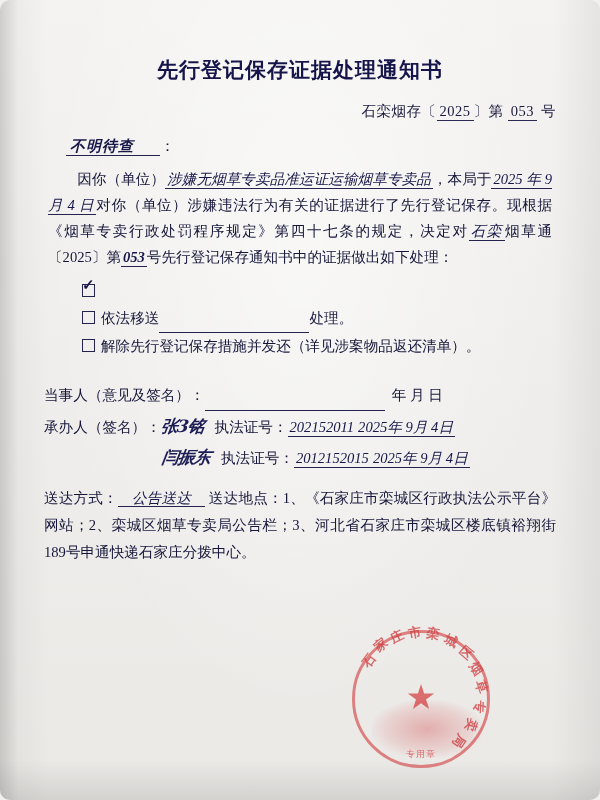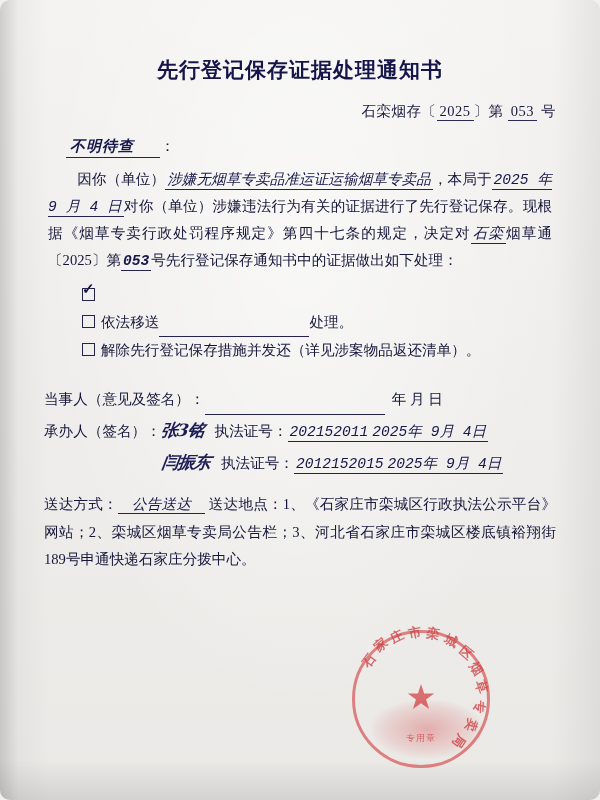--- a/index.html
+++ b/index.html
@@ -73,21 +73,21 @@
     font-size: 14.6px;
     line-height: 26px;
     margin: 4px;
     text-align: justify;
     color: #16163a;
   }
   .indent {
     text-indent: 2em;
   }
   .hand {
-    font-family: Liberation Mono, monospace;
+    font-family: Liberation Serif, serif;
     color: #17174a;
     border-bottom: 1px solid #23234e;
     padding: 0 2px 1px 2px;
     font-style: italic;
   }
   .hand-b {
     font-weight: bold;
   }
   .ul-wide {
     border-bottom: 1px solid #23234e;
@@ -183,21 +183,21 @@
     left: 50%;
     top: 50%;
     transform: translate(-50%, -58%);
     color: rgba(206, 32, 36, 0.72);
     font-size: 30px;
     line-height: 30px;
   }
   .seal .seal-sub {
     position: absolute;
     left: 50%;
-    bottom: 20px;
+    bottom: 4px;
     transform: translateX(-50%);
     color: rgba(206, 32, 36, 0.7);
     font-size: 9px;
     letter-spacing: 1px;
     white-space: nowrap;
   }
   .seal-char {
     position: absolute;
     left: 50%;
     top: 50%;

